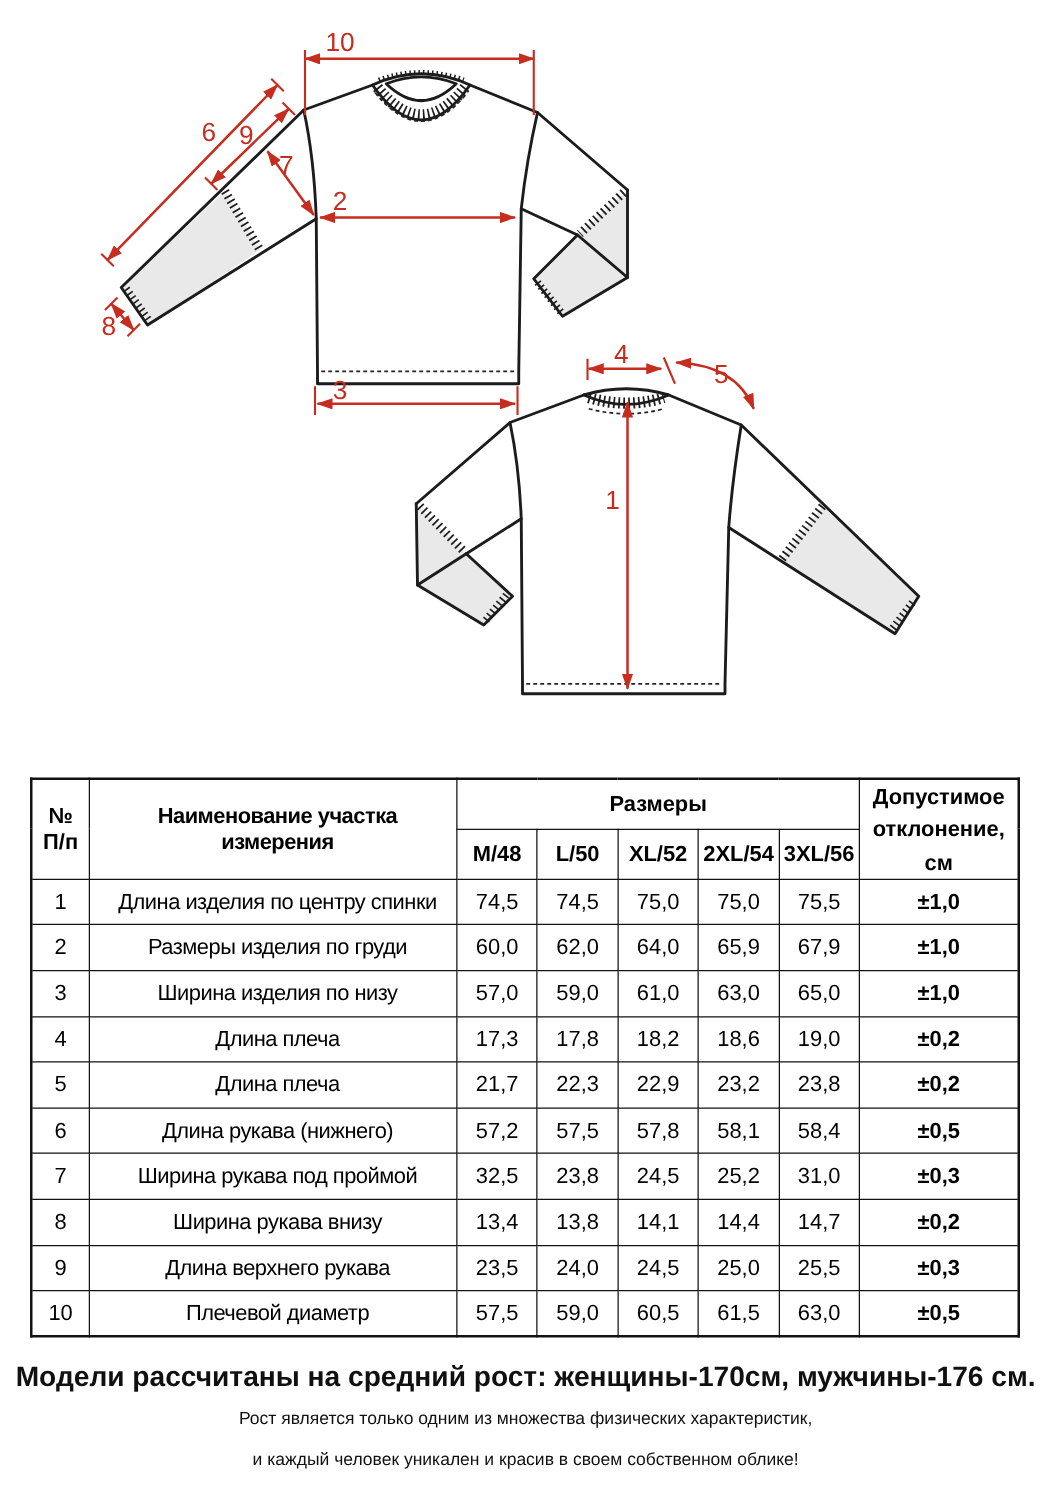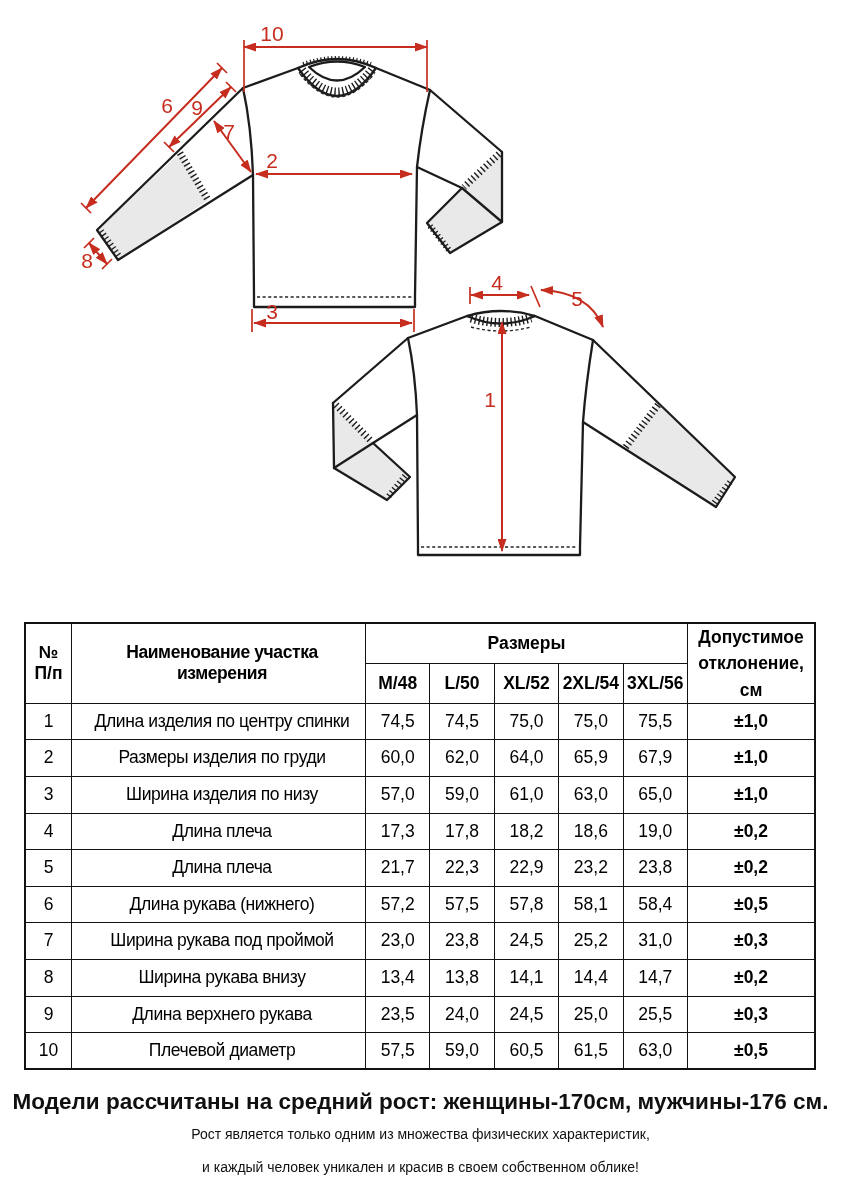--- a/index.html
+++ b/index.html
@@ -241,21 +241,21 @@
           <td class="c-val">57,2</td>
           <td class="c-val">57,5</td>
           <td class="c-val">57,8</td>
           <td class="c-val">58,1</td>
           <td class="c-val">58,4</td>
           <td class="c-tol">±0,5</td>
         </tr>
         <tr>
           <td class="c-num">7</td>
           <td class="c-name">Ширина рукава под проймой</td>
-          <td class="c-val">23,0</td>
+          <td class="c-val">32,5</td>
           <td class="c-val">23,8</td>
           <td class="c-val">24,5</td>
           <td class="c-val">25,2</td>
           <td class="c-val">31,0</td>
           <td class="c-tol">±0,3</td>
         </tr>
         <tr>
           <td class="c-num">8</td>
           <td class="c-name">Ширина рукава внизу</td>
           <td class="c-val">13,4</td>

